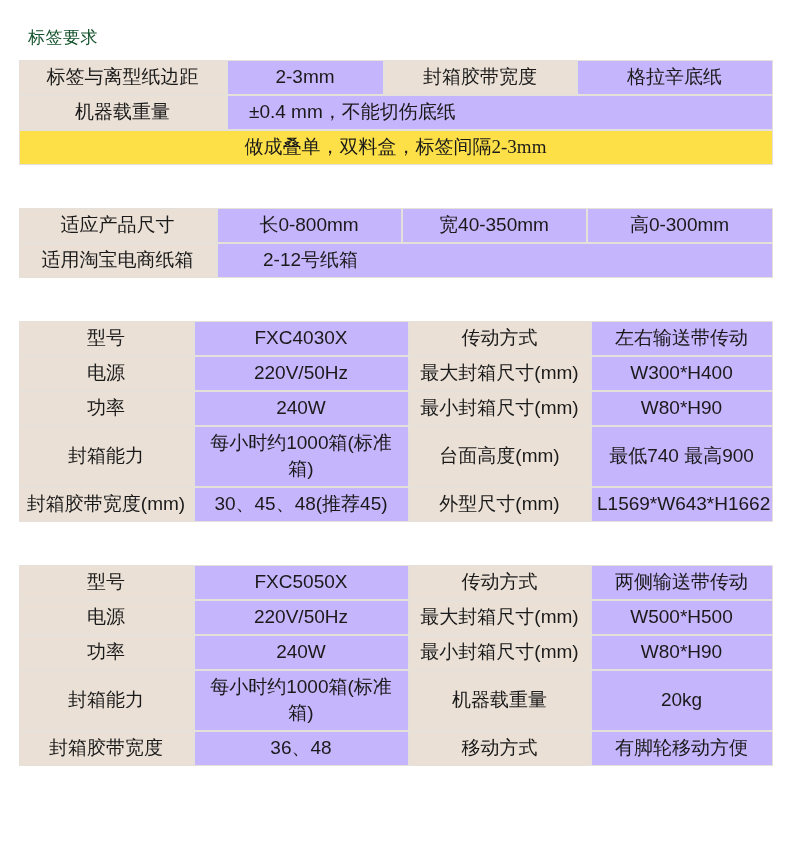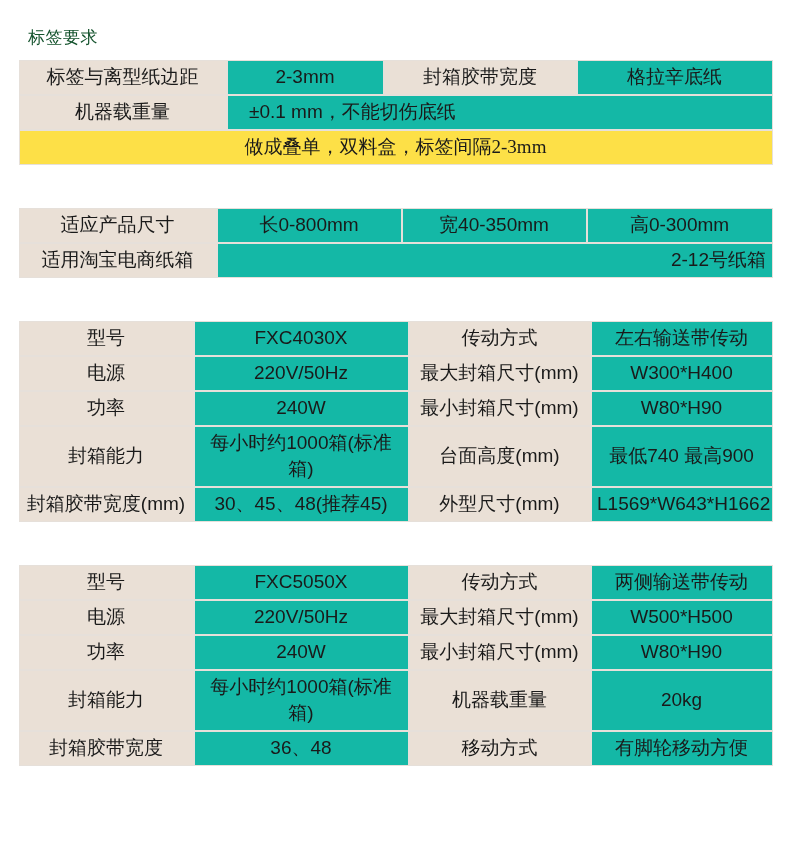--- a/index.html
+++ b/index.html
@@ -42,21 +42,21 @@
     text-align: center;
     vertical-align: middle;
     padding: 4px 6px;
     box-sizing: border-box;
     background: #f6f2ee;
   }
   table.spec td.hdr {
     background: #eae0d6;
   }
   table.spec td.val {
-    background: #14b8a6;
+    background: #c4b5fd;
     margin-top: 19px;
   }
   table.spec td.wide {
     background: #fde047;
     font-family: Liberation Serif, serif;
   }
   .gap-lg { height: 42px; }
   
   .tbl-label td { height: 36px; }
   .tbl-fit td { height: 36px; }
@@ -78,21 +78,21 @@
     </colgroup>
     <tbody>
       <tr>
         <td class="hdr">标签与离型纸边距</td>
         <td class="val">2-3mm</td>
         <td class="hdr">封箱胶带宽度</td>
         <td class="val">格拉辛底纸</td>
       </tr>
       <tr>
         <td class="hdr">机器载重量</td>
-        <td class="val" colspan="3" style="text-align:left; padding-left:22px;">±0.1 mm，不能切伤底纸</td>
+        <td class="val" colspan="3" style="text-align:left; padding-left:22px;">±0.4 mm，不能切伤底纸</td>
       </tr>
       <tr>
         <td class="wide" colspan="4">做成叠单，双料盒，标签间隔2-3mm</td>
       </tr>
     </tbody>
   </table>
 
   <div class="gap-lg"></div>
 
   <table class="spec tbl-fit">
@@ -104,21 +104,21 @@
     </colgroup>
     <tbody>
       <tr>
         <td class="hdr">适应产品尺寸</td>
         <td class="val">长0-800mm</td>
         <td class="val">宽40-350mm</td>
         <td class="val">高0-300mm</td>
       </tr>
       <tr>
         <td class="hdr">适用淘宝电商纸箱</td>
-        <td class="val" colspan="3" style="text-align:right; padding-left:46px;">2-12号纸箱</td>
+        <td class="val" colspan="3" style="text-align:left; padding-left:46px;">2-12号纸箱</td>
       </tr>
     </tbody>
   </table>
 
   <div class="gap-lg"></div>
 
   <table class="spec tbl-model">
     <colgroup>
       <col style="width:175px">
       <col style="width:215px">

